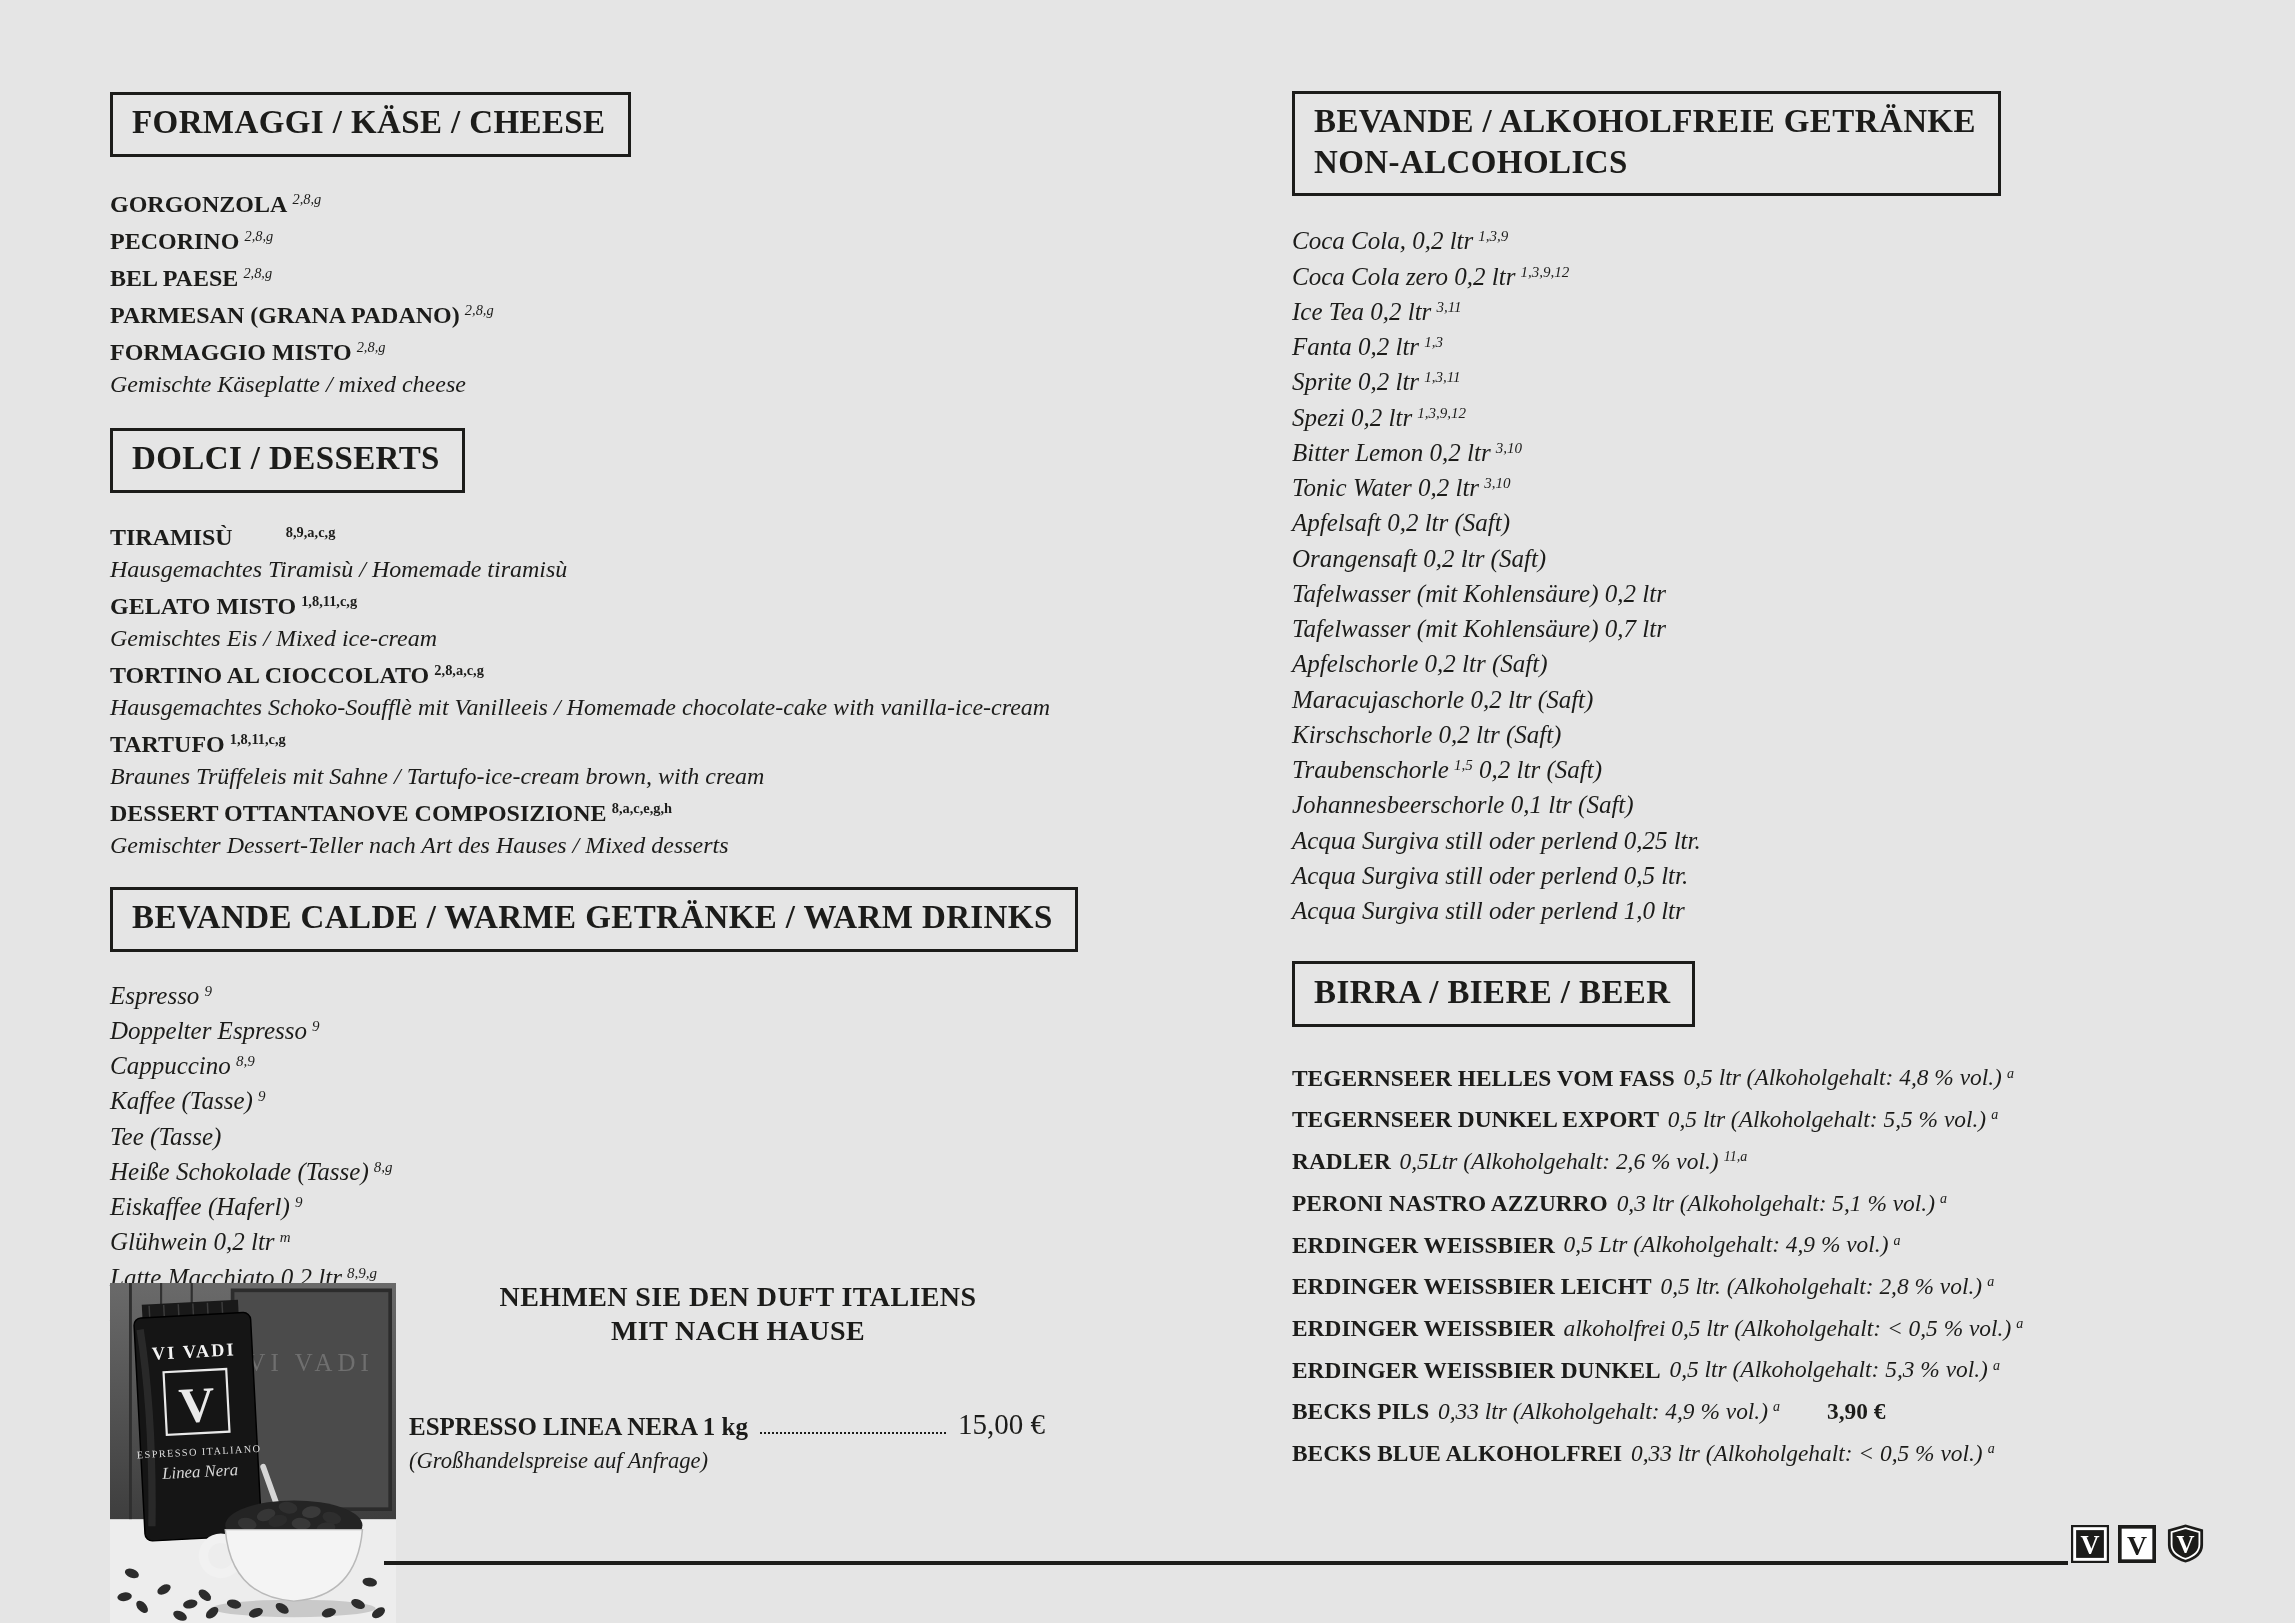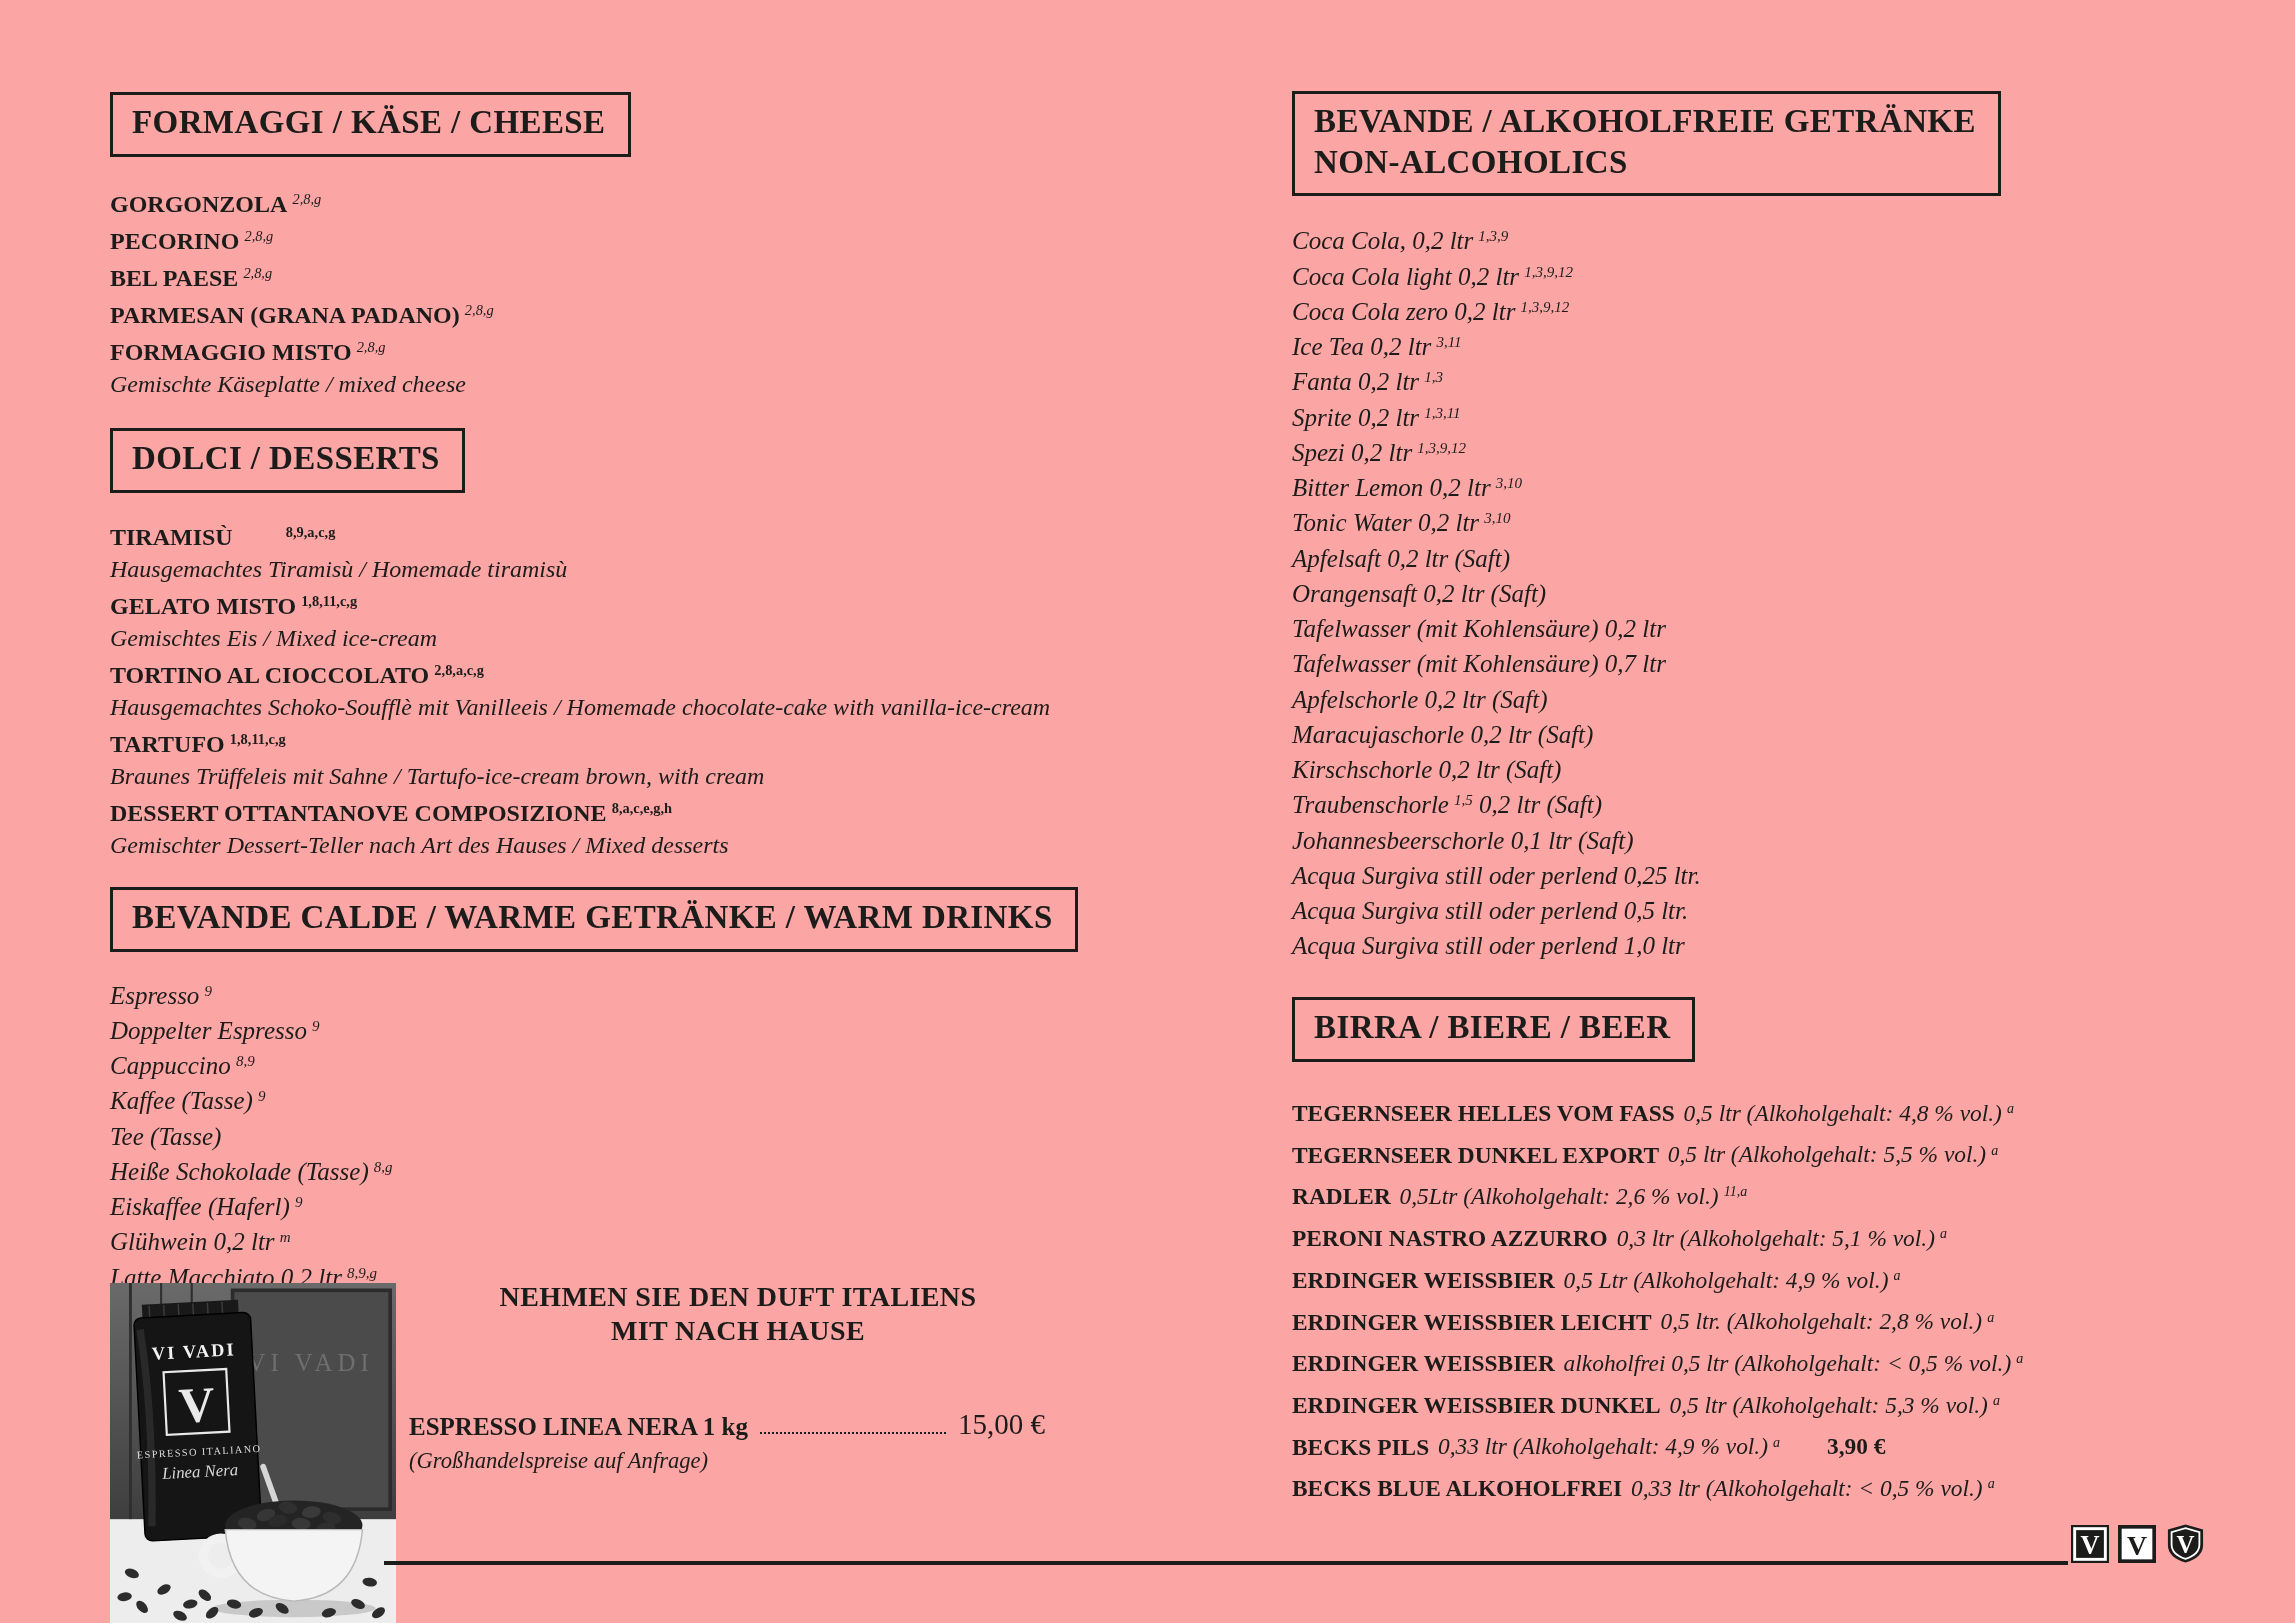--- a/index.html
+++ b/index.html
@@ -1,16 +1,16 @@
 <!DOCTYPE html>
 <html style="font-size:11.7px"><head>
 <meta charset="utf-8">
 <style>
   html,body{margin:0;padding:0;background:#9a9a9a;}
-  .page{position:relative;width:2295px;height:1623px;background:#fca5a5;overflow:hidden;
+  .page{position:relative;width:2295px;height:1623px;background:#e5e5e5;overflow:hidden;
         font-family:"Liberation Serif","DejaVu Serif",serif;color:#1c1c1a;}
   .abs{position:absolute;}
   .box{display:inline-block;border:3.7px solid #1c1c1a;padding:7.3px 22px 11.7px 19px;
        font-weight:bold;font-size:33px;line-height:1.22;letter-spacing:0.4px;white-space:nowrap;}
   .box.wrap{white-space:normal;}
   .items{margin-top:26px;}
   .line{font-size:24px;line-height:32px;white-space:nowrap;}
   .iline{font-size:25px;line-height:31px;font-style:italic;white-space:nowrap;}
   .b{font-weight:bold;}
   .i{font-style:italic;}
@@ -112,21 +112,20 @@
 
     <div class="box wrap">
       <span>BEVANDE / ALKOHOLFREIE GETRÄNKE</span><br>
       <span>NON-ALCOHOLICS</span>
     </div>
 
     <div class="items" style="margin-top:25px;">
 
         <div class="iline" style="line-height:31px;"><span>Coca Cola, 0,2 ltr</span><span class="sup">1,3,9</span><span></span></div>
 
-        <div class="iline" style="line-height:31px;"><span>Coca Cola light 0,2 ltr</span><span class="sup">1,3,9,12</span><span></span></div>
 
         <div class="iline" style="line-height:31px;"><span>Coca Cola zero 0,2 ltr</span><span class="sup">1,3,9,12</span><span></span></div>
 
         <div class="iline" style="line-height:31px;"><span>Ice Tea 0,2 ltr</span><span class="sup">3,11</span><span></span></div>
 
         <div class="iline" style="line-height:31px;"><span>Fanta 0,2 ltr</span><span class="sup">1,3</span><span></span></div>
 
         <div class="iline" style="line-height:31px;"><span>Sprite 0,2 ltr</span><span class="sup">1,3,11</span><span></span></div>
 
         <div class="iline" style="line-height:31px;"><span>Spezi 0,2 ltr</span><span class="sup">1,3,9,12</span><span></span></div>

